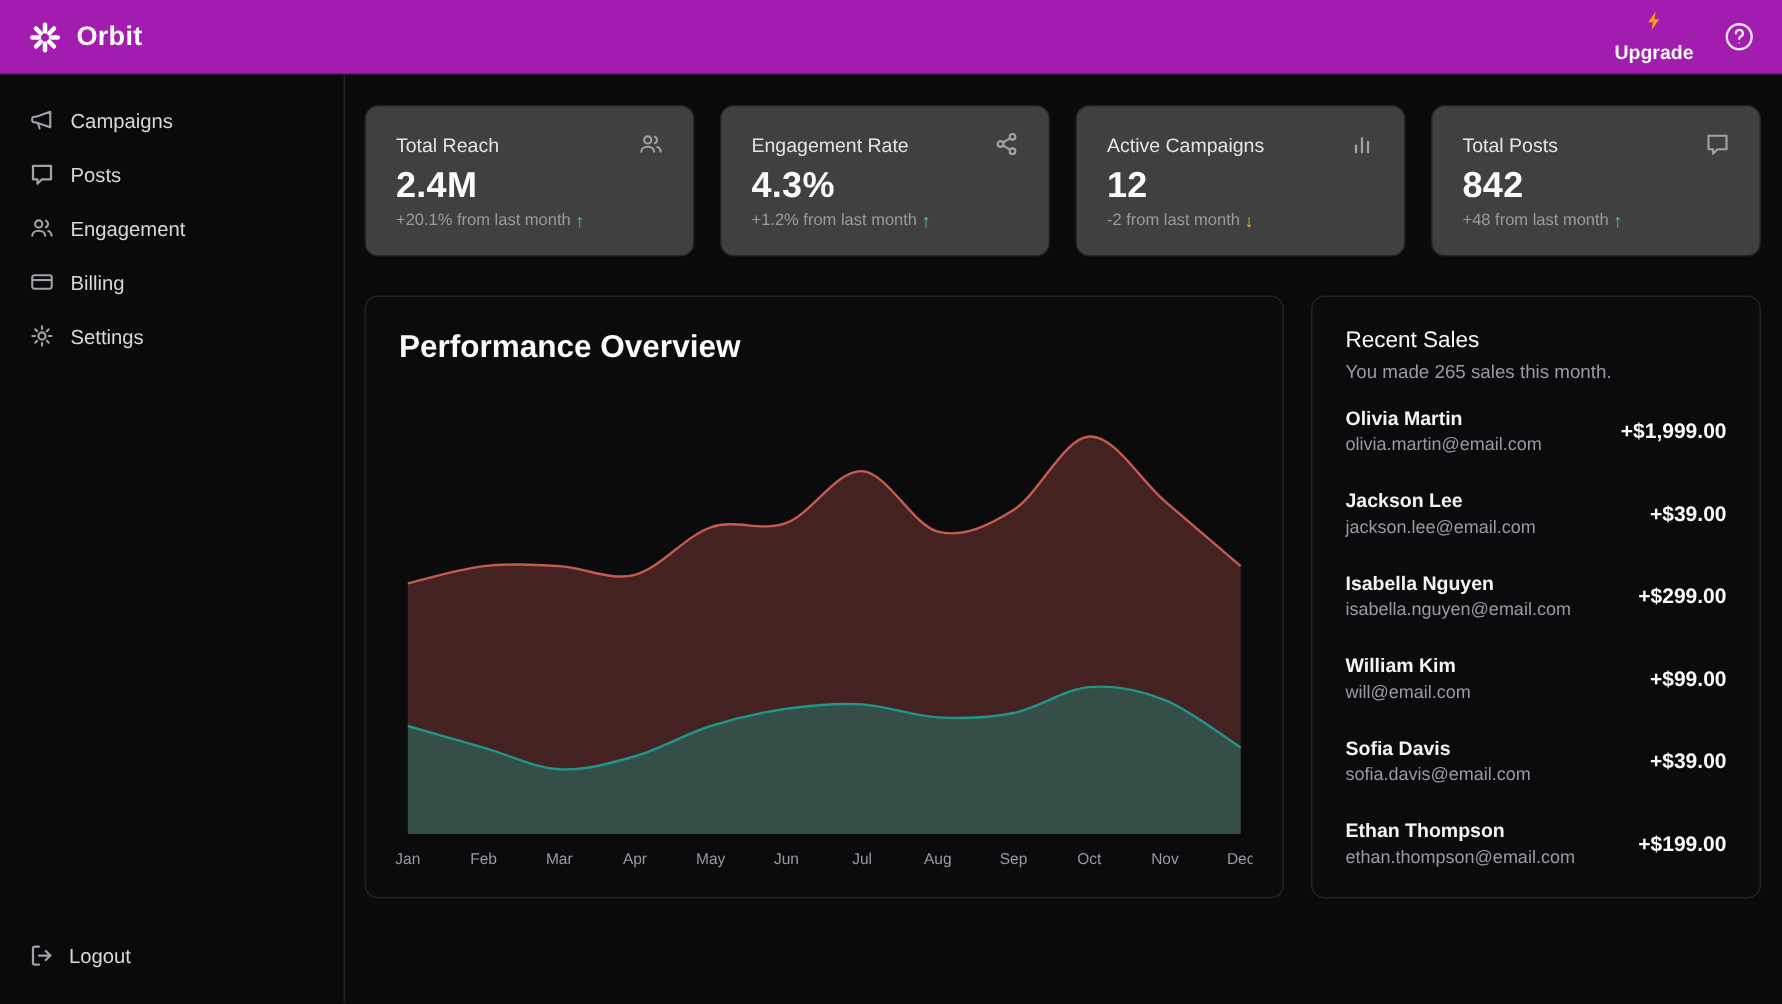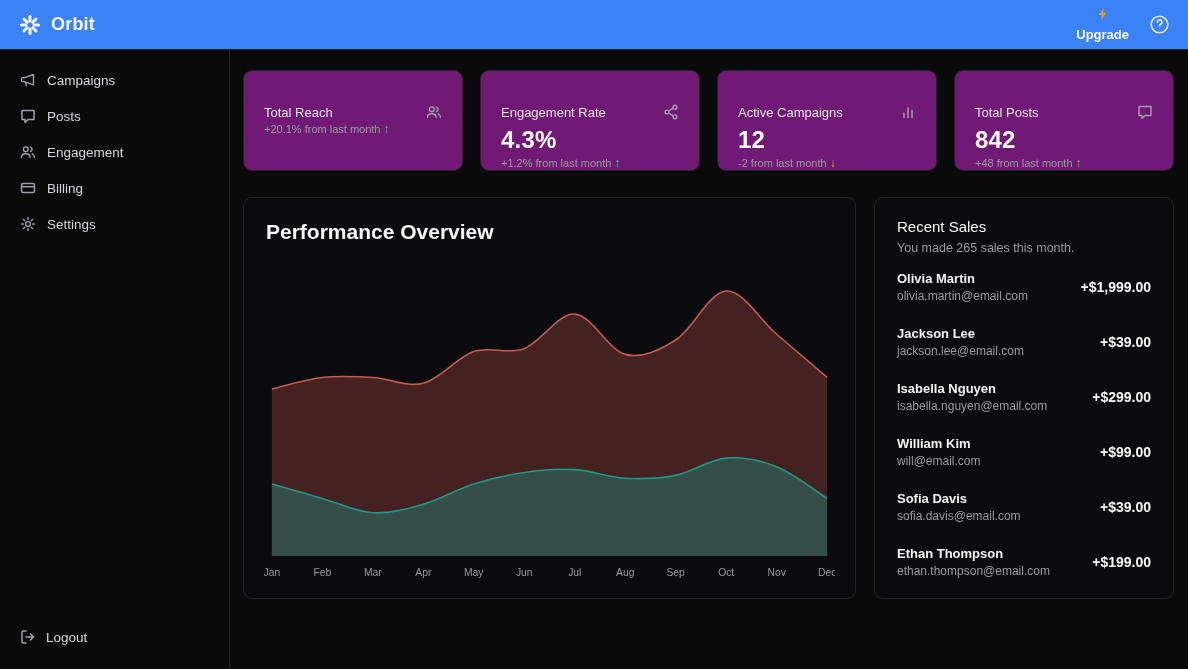--- a/index.html
+++ b/index.html
@@ -7,21 +7,21 @@
   body {
     background:#0a0a0b; color:#fafafa;
     font-family:"Liberation Sans", sans-serif;
     font-size:14px;
   }
   .layout { display:grid; grid-template-columns:230px 958px; grid-template-rows:50px 619px; width:1188px; height:669px; }
 
   
   .topbar {
     grid-column:1 / 3; display:flex; align-items:center;
-    padding:0 18px; border-bottom:1px solid #232327; background:#3b82f6;
+    padding:0 18px; border-bottom:1px solid #232327; background:#a21caf;
   }
   .brand { display:flex; align-items:center; gap:9px; }
   .brand-name { font-size:18px; font-weight:bold; letter-spacing:.2px; }
   .topbar-right { margin-left:auto; display:flex; align-items:center; gap:20px; }
   .upgrade-btn { display:flex; align-items:center; gap:6px; font-size:13px; font-weight:bold; cursor:pointer;flex-direction:column; }
   .help-btn { display:flex; cursor:pointer; }
 
   
   .sidebar {
     border-right:1px solid #232327; display:flex; flex-direction:column;
@@ -49,22 +49,22 @@
   .nav-item svg, .logout svg { flex:0 0 auto; }
   .logout {
     margin-top:auto; display:flex; align-items:center; gap:10px;
     color:#d8d8dc; font-size:13.5px; padding:8px 8px; cursor:pointer; border-radius:7px;
   }
 
   
   .main { padding:20px 14px 16px 13px; overflow:hidden; }
   .stats-row { display:grid; grid-template-columns:repeat(4, 1fr); gap:17px; }
   .stat-card {
-    border:1px solid #232327; border-radius:9px; background:#701a75;
-    padding:33px 20px 16px; height:101px;
+    border:1px solid #232327; border-radius:9px; background:#404040;
+    padding:17px 20px 16px; height:101px;
   }
   .stat-head { display:flex; align-items:center; justify-content:space-between; }
   .stat-title { font-size:13px; color:#e4e4e7; }
   .stat-value { font-size:24px; font-weight:bold; margin-top:6px; letter-spacing:.2px; }
   .stat-change { font-size:11px; color:#9a9aa1; margin-top:3px; display:flex; align-items:flex-end; gap:3px; }
   .trend-arrow { font-size:12px; line-height:1; }
 
   .panels { display:grid; grid-template-columns:1fr 300px; gap:18px; margin-top:26px; }
   .panel {
     border:1px solid #232327; border-radius:9px; background:#0b0b0d; height:402px;
@@ -211,20 +211,21 @@
           <span class="stat-title">Total Reach</span>
           <span class="icon-muted" style="display:flex;">
             <svg width="16" height="16" viewBox="0 0 16 16" fill="none" stroke="#a1a1aa" stroke-width="1.4" stroke-linecap="round">
               <circle cx="5.8" cy="5.3" r="2.4"></circle>
                 <path d="M1.5 13.2c0-2.2 1.9-3.4 4.3-3.4s4.3 1.2 4.3 3.4"></path>
               <path d="M10.6 3.1a2.4 2.4 0 0 1 0 4.4"></path>
                 <path d="M12.2 9.9c1.3.6 2.2 1.7 2.2 3.3"></path>
             </svg>
           </span>
         </div>
+        <div class="stat-value">2.4M</div>
         <div class="stat-change">
           <span>+20.1% from last month</span>
           <span class="trend-arrow" style="color: rgb(74, 222, 128);">↑</span>
         </div>
       </div>
 
       <div class="stat-card">
         <div class="stat-head">
           <span class="stat-title">Engagement Rate</span>
           <span class="icon-muted" style="display:flex;">

